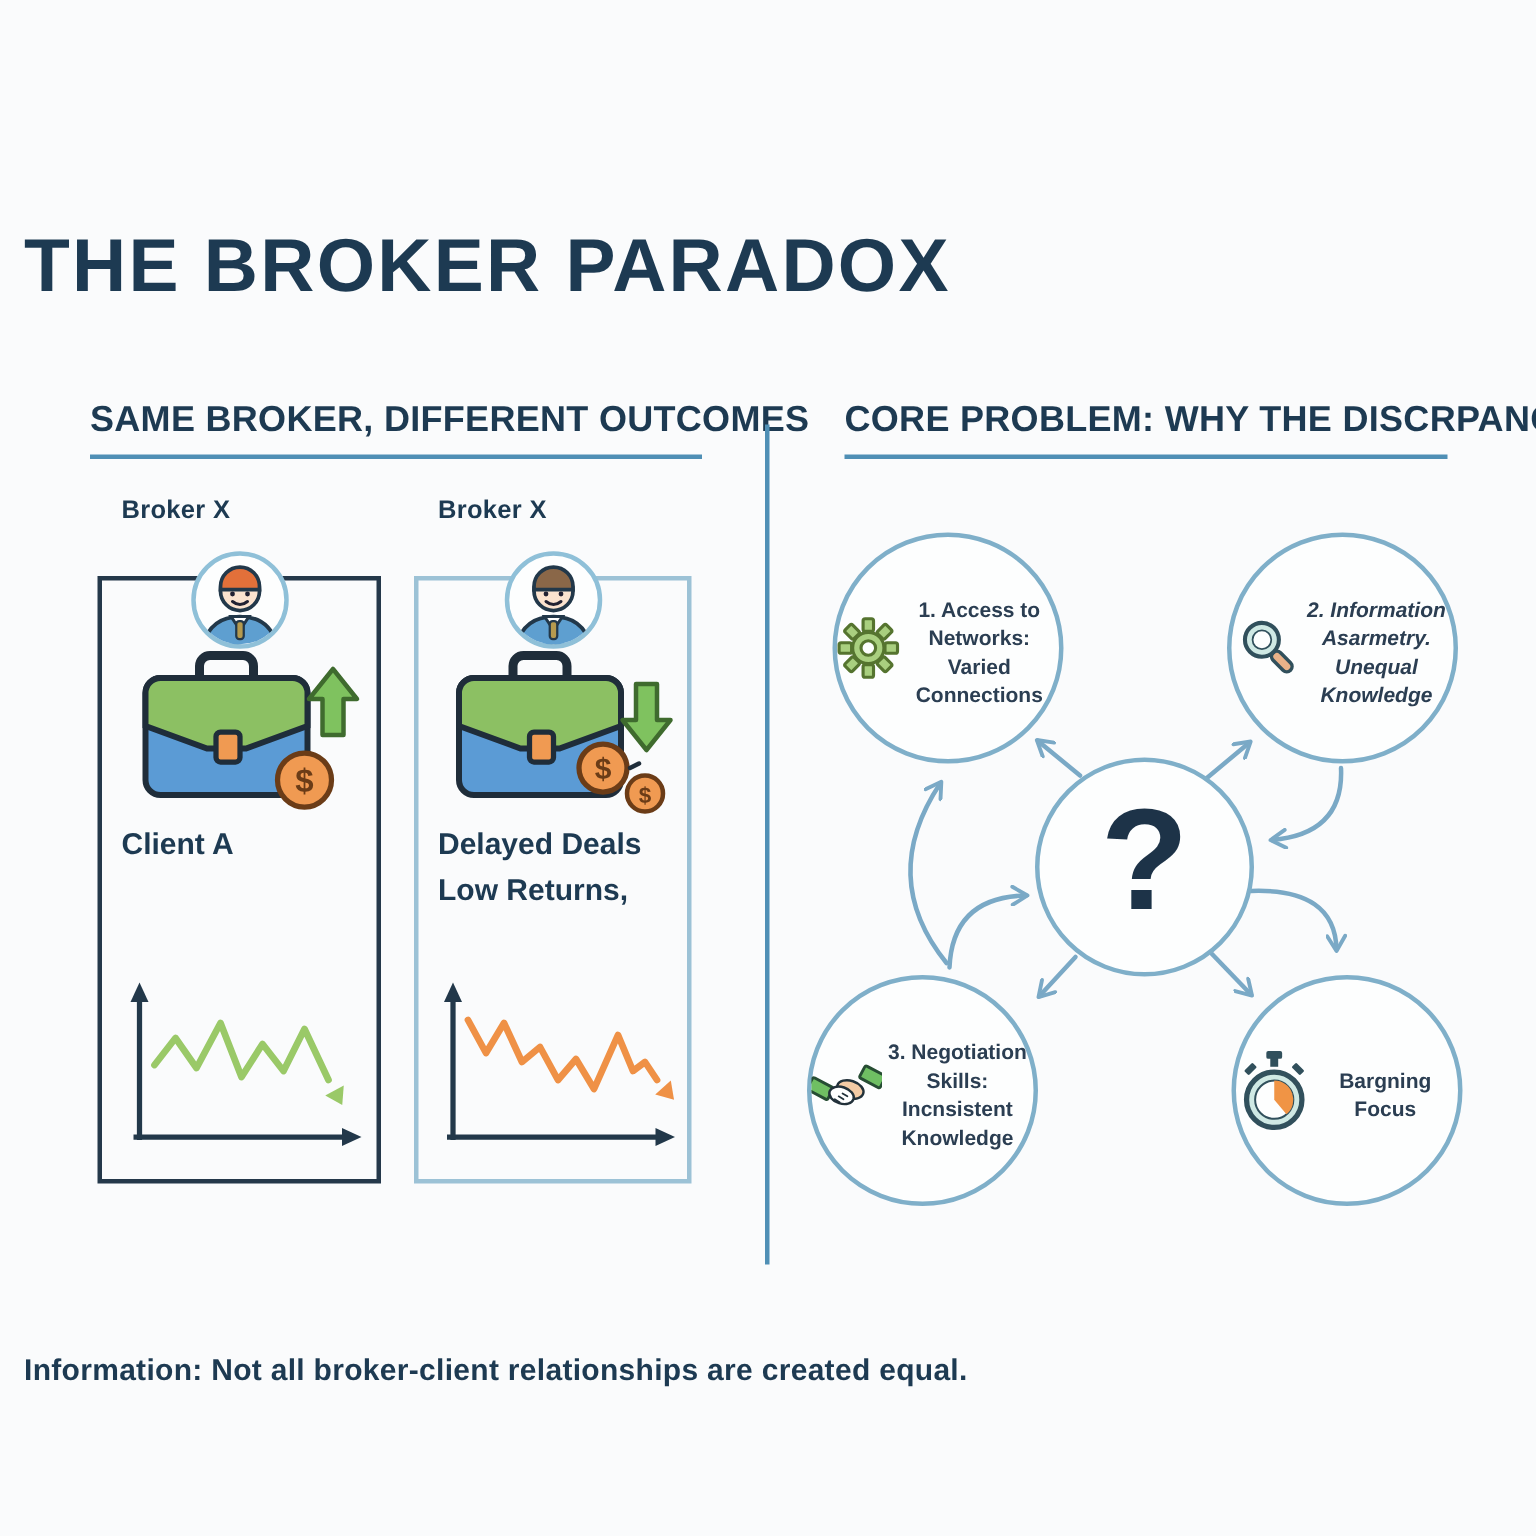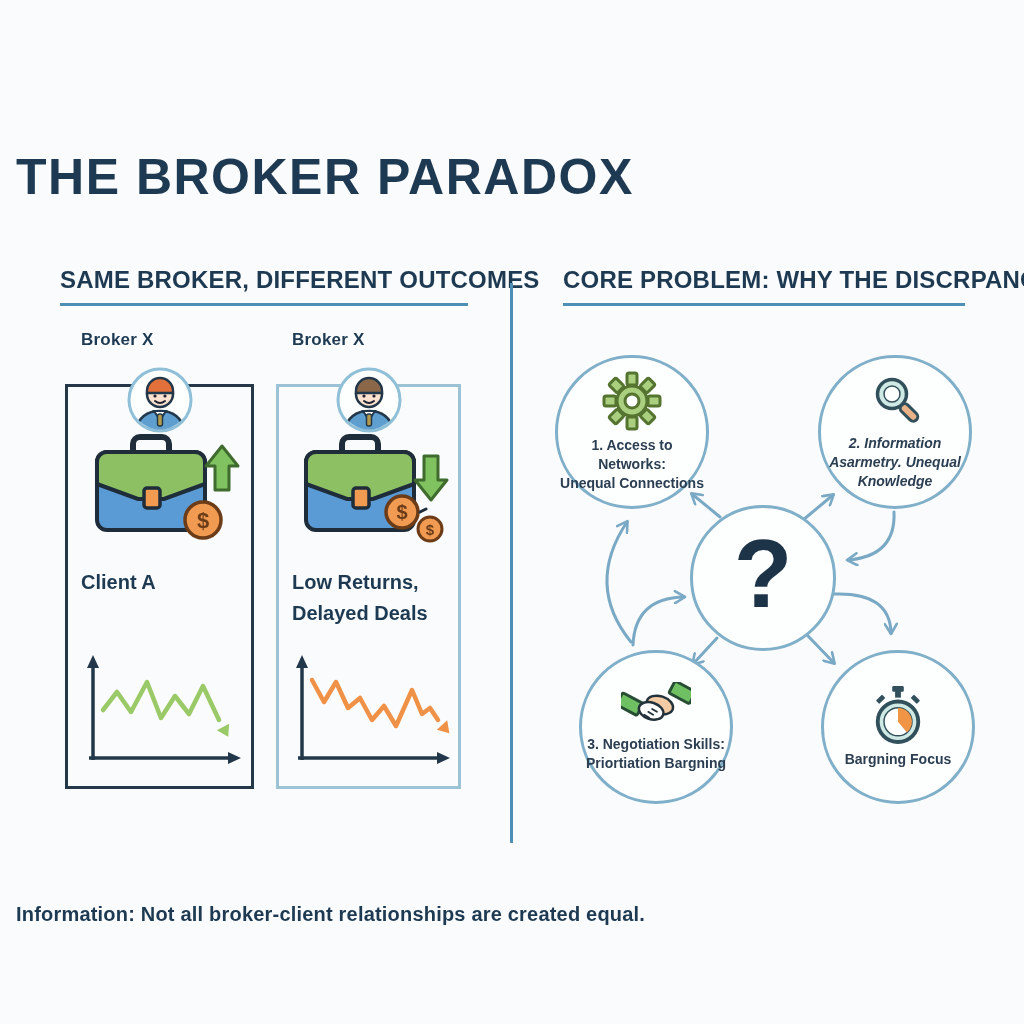--- a/index.html
+++ b/index.html
@@ -22,28 +22,28 @@
   .underline{height:3px;background:var(--color-accent_blue,#4f8fb5);top:303px;}
   .divider{left:510px;top:283px;width:3px;height:560px;background:var(--color-accent_blue,#4f8fb5);}
 
   .panel-group{height:465px;}
   .broker-label{top:0;font-size:17px;font-weight:600;letter-spacing:0.2px;}
   .panel-box{top:54px;left:0;width:100%;height:405px;box-sizing:border-box;background:transparent;}
   .panel-box.dark{border:3px solid var(--color-panel_a_border,#24384a);}
   .panel-box.light{border:3px solid var(--color-panel_b_border,#9cc2d6);}
   .avatar{top:37px;left:50%;transform:translateX(-50%);}
   .briefcase{top:102px;left:50%;transform:translateX(-50%);}
-  .client-block{top:218px;font-size:20px;font-weight:700;line-height:31px;margin-top:19px;}
+  .client-block{top:218px;font-size:20px;font-weight:700;line-height:31px;}
   .trend-chart{top:318px;left:50%;transform:translateX(-50%);}
 
   .factor-circle{
     width:154px;height:154px;border-radius:50%;box-sizing:border-box;
     border:3px solid var(--color-circle_ring,#7fafc9);
     background:#fdfefe;z-index:2;
-    display:flex;flex-direction:column;align-items:center;justify-content:center;
+    display:flex;flex-direction:row;align-items:center;justify-content:center;
   }
   .factor-text{font-size:14px;font-weight:600;line-height:19px;text-align:center;
     color:#2b3e52;margin-top:5px;}
   .factor-text span{display:block;}
   .center-circle{
     left:690px;top:505px;width:146px;height:146px;border-radius:50%;box-sizing:border-box;
     border:3px solid var(--color-circle_ring,#7fafc9);background:#fdfefe;z-index:2;
     display:flex;align-items:center;justify-content:center;
   }
   .qmark{font-size:96px;font-weight:800;color:#1d3348;line-height:1;transform:translateY(-4px);}
@@ -143,22 +143,22 @@
         <text x="118" y="87" text-anchor="middle" font-size="20" font-weight="bold" fill="#6b3c17">$</text>
       </g>
       <path d="M136,80 l6,-3" stroke="#1f2d3a" stroke-width="3" stroke-linecap="round"></path>
       <g>
         <circle cx="146" cy="97" r="12" fill="#f09a52" stroke="#6b3c17" stroke-width="3"></circle>
         <text x="146" y="103" text-anchor="middle" font-size="15" font-weight="bold" fill="#6b3c17">$</text>
       </g>
     </svg>
 
     <div class="abs center-text client-block">
+      <div>Delayed Deals</div>
       <div>Low Returns,</div>
-      <div>Delayed Deals</div>
     </div>
 
     <svg class="abs trend-chart" width="170" height="120" viewBox="0 0 170 120">
       <line x1="18" y1="112" x2="18" y2="18" stroke="#22384a" stroke-width="3.5"></line>
       <polygon points="18,7 12,20 24,20" fill="#22384a"></polygon>
       <line x1="14" y1="110" x2="156" y2="110" stroke="#22384a" stroke-width="3.5"></line>
       <polygon points="166,110 153,104 153,116" fill="#22384a"></polygon>
       <polyline points="28,32 40,54 52,34 64,60 76,50 88,72 100,58 112,78 128,42 138,66 146,60 154,72" fill="none" stroke-width="4.5" stroke-linejoin="round" stroke-linecap="round" stroke="#ef9146"></polyline>
       <polygon points="0,-7 11,0 0,7" transform="translate(158,77) rotate(48)" fill="#ef9146"></polygon>
     </svg>
@@ -192,53 +192,53 @@
         <rect x="25" y="2" width="10" height="12" rx="2" transform="rotate(180 30 30)"></rect>
         <rect x="25" y="2" width="10" height="12" rx="2" transform="rotate(225 30 30)"></rect>
         <rect x="25" y="2" width="10" height="12" rx="2" transform="rotate(270 30 30)"></rect>
         <rect x="25" y="2" width="10" height="12" rx="2" transform="rotate(315 30 30)"></rect>
         <circle cx="30" cy="30" r="15"></circle>
       </g>
       <circle cx="30" cy="30" r="7" fill="#fdfefe" stroke="#55742f" stroke-width="3"></circle>
     </svg>
     <div class="factor-text">
       <span>1. Access to Networks:</span>
-      <span>Unequal Connections</span>
+      <span>Varied Connections</span>
       <span></span>
     </div>
   </div>
 
   <div class="abs factor-circle" style="left:818px;top:355px;font-style:italic;">
     <svg width="58" height="56" viewBox="0 0 58 56">
       <rect x="38.5" y="29" width="9" height="21" rx="4.5" transform="rotate(-45 43 39.5)" fill="#e9b289" stroke="#31505c" stroke-width="3"></rect>
       <circle cx="26" cy="21" r="14.5" fill="#cfe9e4" stroke="#31505c" stroke-width="3.5"></circle>
       <circle cx="26" cy="21" r="8" fill="#fdfefe" stroke="#31505c" stroke-width="1.5"></circle>
     </svg>
     <div class="factor-text">
       <span>2. Information</span>
       <span>Asarmetry. Unequal</span>
       <span>Knowledge</span>
     </div>
   </div>
 
-  <div class="abs factor-circle" style="left:579px;top:650px;">
+  <div class="abs factor-circle" style="left:538px;top:650px;">
     <svg width="70" height="48" viewBox="0 0 72 48">
       <rect x="-3" y="15" width="24" height="14" rx="2" transform="rotate(28 9 22)" fill="#6fbf63" stroke="#264d33" stroke-width="3"></rect>
       <rect x="51" y="3" width="24" height="14" rx="2" transform="rotate(28 63 10)" fill="#6fbf63" stroke="#264d33" stroke-width="3"></rect>
       <ellipse cx="40" cy="23" rx="14" ry="9" transform="rotate(18 40 23)" fill="#f3cba5" stroke="#22313a" stroke-width="2.5"></ellipse>
       <ellipse cx="31" cy="29" rx="13" ry="8.5" transform="rotate(18 31 29)" fill="#ffffff" stroke="#22313a" stroke-width="2.5"></ellipse>
       <g stroke="#22313a" stroke-width="1.8" stroke-linecap="round">
         <line x1="24" y1="33" x2="29" y2="36"></line>
         <line x1="28" y1="30" x2="33" y2="33"></line>
         <line x1="32" y1="27" x2="37" y2="30"></line>
       </g>
     </svg>
     <div class="factor-text">
       <span>3. Negotiation Skills:</span>
-      <span>Priortiation Bargning</span>
+      <span>Incnsistent Knowledge</span>
       <span></span>
     </div>
   </div>
 
   <div class="abs factor-circle" style="left:821px;top:650px;">
     <svg width="56" height="60" viewBox="0 0 58 62">
       <rect x="23" y="1" width="12" height="6" rx="1.5" fill="#31505c"></rect>
       <rect x="26" y="6" width="6" height="7" fill="#31505c"></rect>
       <rect x="43" y="12" width="9" height="5" rx="1" transform="rotate(45 47 14)" fill="#31505c"></rect>
       <rect x="6" y="12" width="9" height="5" rx="1" transform="rotate(-45 11 14)" fill="#31505c"></rect>

